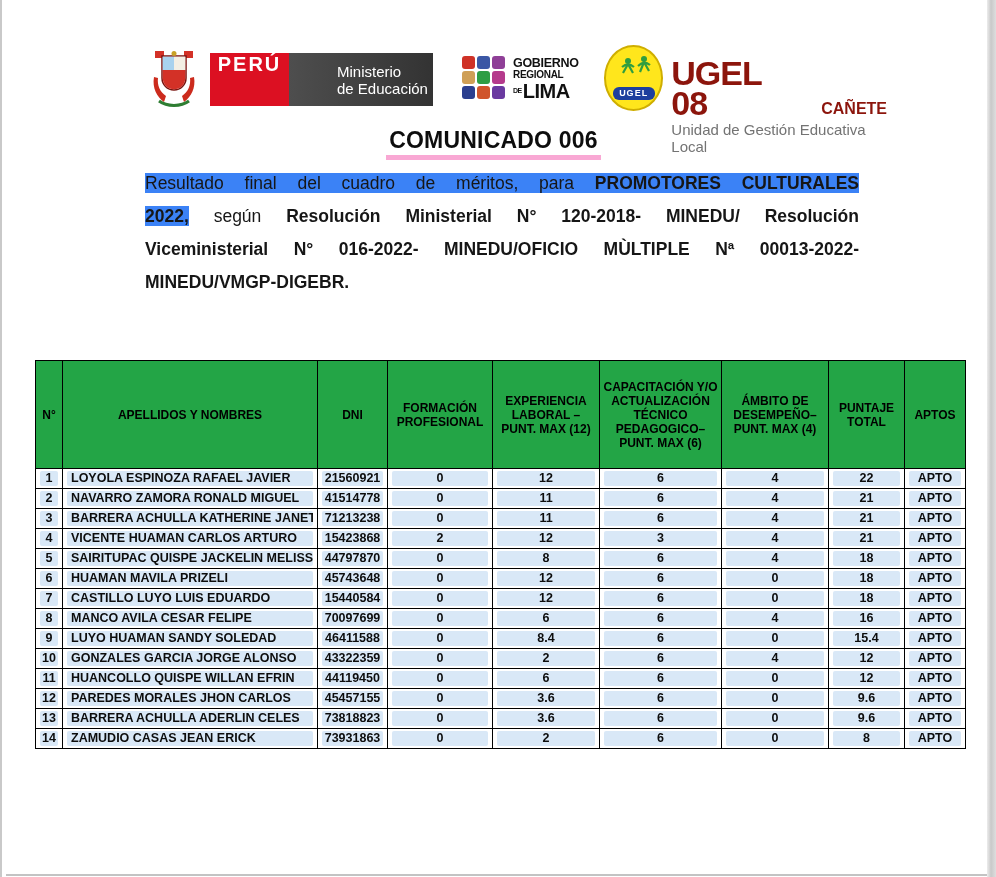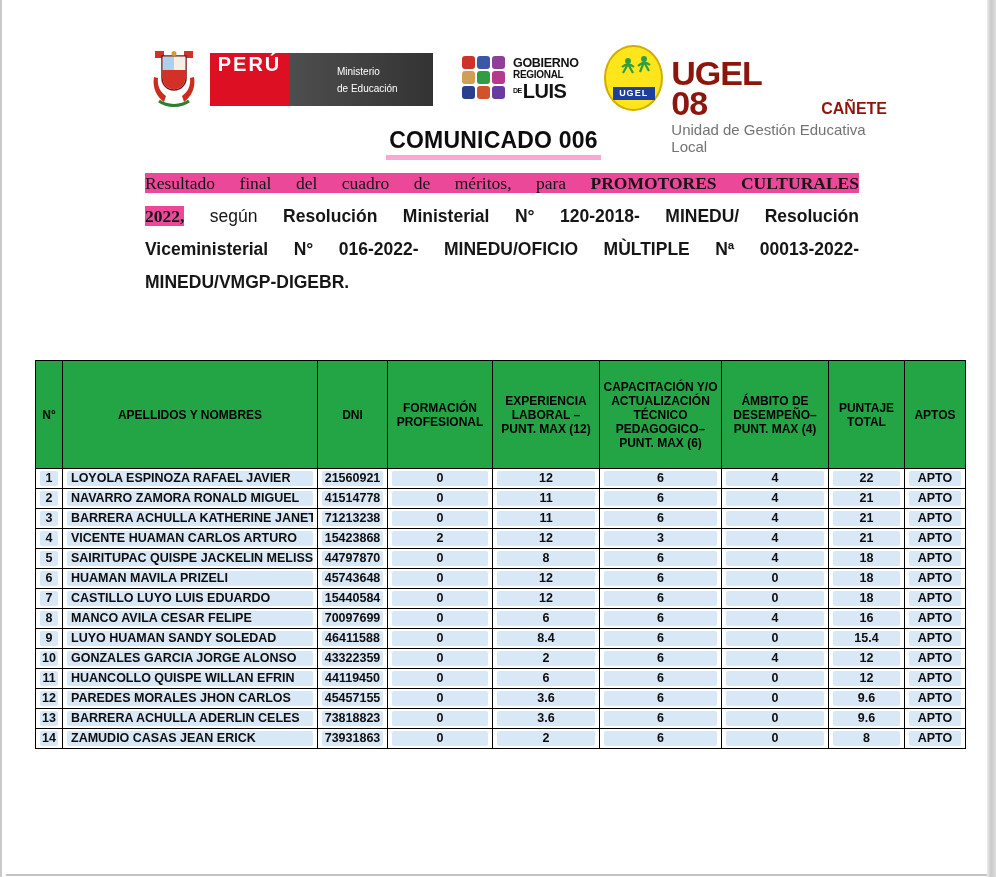--- a/index.html
+++ b/index.html
@@ -16,50 +16,50 @@
 
   
   .logos { position:absolute; top:45px; left:145px; width:740px; height:72px; }
   .coat { position:absolute; left:3px; top:5px; width:48px; height:58px; }
   .peru-box { position:absolute; left:63px; top:8px; width:79px; height:53px; background:#dc1022;
     display:flex; align-items:flex-start; justify-content:center;
     color:#fff; font-size:20px; font-weight:700; letter-spacing:2px; }
   .min-box { position:absolute; left:142px; top:8px; width:144px; height:53px;
     background:linear-gradient(90deg,#4e4e4e,#333333);
     display:flex; flex-direction:column; justify-content:center; padding-left:48px; box-sizing:border-box;
-    color:#fff; font-size:10px; line-height:17px; }
+    color:#fff; font-size:15px; line-height:17px; }
   .gore { position:absolute; left:314px; top:10px; display:flex; align-items:center; }
   .gore-text { margin-left:6px; color:#111; font-weight:700; }
   .gore-l1 { font-size:12.5px; line-height:12.5px; letter-spacing:-0.3px; }
   .gore-l2 { font-size:10px; line-height:12.5px; letter-spacing:-0.3px; }
   .gore-l3 { font-size:20px; line-height:18px; letter-spacing:-0.5px; }
   .gore-de { font-size:7px; vertical-align:top; margin-right:1px; font-weight:700; }
   .ugel { position:absolute; left:457px; top:0px; display:flex; align-items:flex-start; }
   .ugel-seal { position:relative; width:66px; height:66px; border-radius:50%;
     background:#ffe61c; border:2px solid #cfae00; box-sizing:border-box; }
   .ugel-band { position:absolute; left:50%; bottom:9px; transform:translateX(-50%);
-    width:42px; height:13px; background:#1d3f9e; border-radius:0;
+    width:42px; height:13px; background:#1d3f9e; border-radius:6px;
     color:#fff; font-size:9px; font-weight:700; text-align:center; line-height:13px; letter-spacing:1px; }
   .ugel-text { margin-left:8px; padding-top:13px; }
   .ugel-title-row { display:flex; align-items:flex-end; color:#8c150c;gap:28px; }
   .ugel-title { font-size:34px; line-height:30px; font-weight:800; letter-spacing:-1px; }
   .ugel-canete { font-size:16px; font-weight:800; margin-left:14px; }
   .ugel-tagline { font-size:15px; color:#737373; margin-top:3px; }
 
   
   .title-wrap { position:absolute; top:127px; left:0; right:11px; text-align:center; }
   .title { display:inline-block; font-size:23px; font-weight:800; letter-spacing:0.2px;
     border-bottom:5px solid #f9a8d4; padding:0 3px 1px 3px; }
 
   
   .intro { position:absolute; top:167px; left:143px; width:714px; font-size:17.5px; color:#161616; }
   .iline { line-height:33px; white-space:normal; }
   .iline.jl { text-align:justify; text-align-last:justify; }
   .seg-b { font-weight:700; }
-  .seg-hl { background:#ec4899;font-family:Liberation Serif, serif; }
+  .seg-hl { background:#3b82f6; }
 
   
   table.results { position:absolute; top:360px; left:33px; width:930px;
     border-collapse:collapse; table-layout:fixed; }
   table.results th, table.results td { border:1.5px solid #000; box-sizing:border-box; }
   table.results thead th { background:#23a546; color:#000; font-size:12px; font-weight:700;
     height:108px; padding:2px 3px; line-height:14px; text-align:center; vertical-align:middle; }
   table.results tbody td { height:20px; padding:0; background:#fff; vertical-align:middle; }
   .band { margin:2px 4px; height:15px; line-height:15px; background:#d9e8f7; border-radius:2px;
     font-size:12.5px; font-weight:700; text-align:center; overflow:hidden; white-space:nowrap; }
@@ -102,21 +102,21 @@
         <rect x="1" y="16" width="13" height="13" rx="3" fill="#cf9f56"></rect>
         <rect x="16" y="16" width="13" height="13" rx="3" fill="#2e9d44"></rect>
         <rect x="31" y="16" width="13" height="13" rx="3" fill="#b53a8c"></rect>
         <rect x="1" y="31" width="13" height="13" rx="3" fill="#2b3f8f"></rect>
         <rect x="16" y="31" width="13" height="13" rx="3" fill="#d0542b"></rect>
         <rect x="31" y="31" width="13" height="13" rx="3" fill="#6a3aa0"></rect>
       </svg>
       <div class="gore-text">
         <div class="gore-l1">GOBIERNO</div>
         <div class="gore-l2">REGIONAL</div>
-        <div class="gore-l3"><span class="gore-de">DE</span><span>LUIS</span></div>
+        <div class="gore-l3"><span class="gore-de">DE</span><span>LIMA</span></div>
       </div>
     </div>
 
     <div class="ugel">
       <div class="ugel-seal">
         <svg width="62" height="40" viewBox="0 0 62 40" style="position:absolute;left:0;top:4px;">
           <circle cx="22" cy="10" r="3" fill="#2f9e3f"></circle>
           <path d="M22,13 l-5,9 M22,13 l5,9 M16,16 q6,-5 12,0" stroke="#2f9e3f" stroke-width="2.2" fill="none"></path>
           <circle cx="38" cy="8" r="3" fill="#2f9e3f"></circle>
           <path d="M38,11 l-4,10 M38,11 l5,9 M32,15 q6,-6 12,-1" stroke="#2f9e3f" stroke-width="2.2" fill="none"></path>

